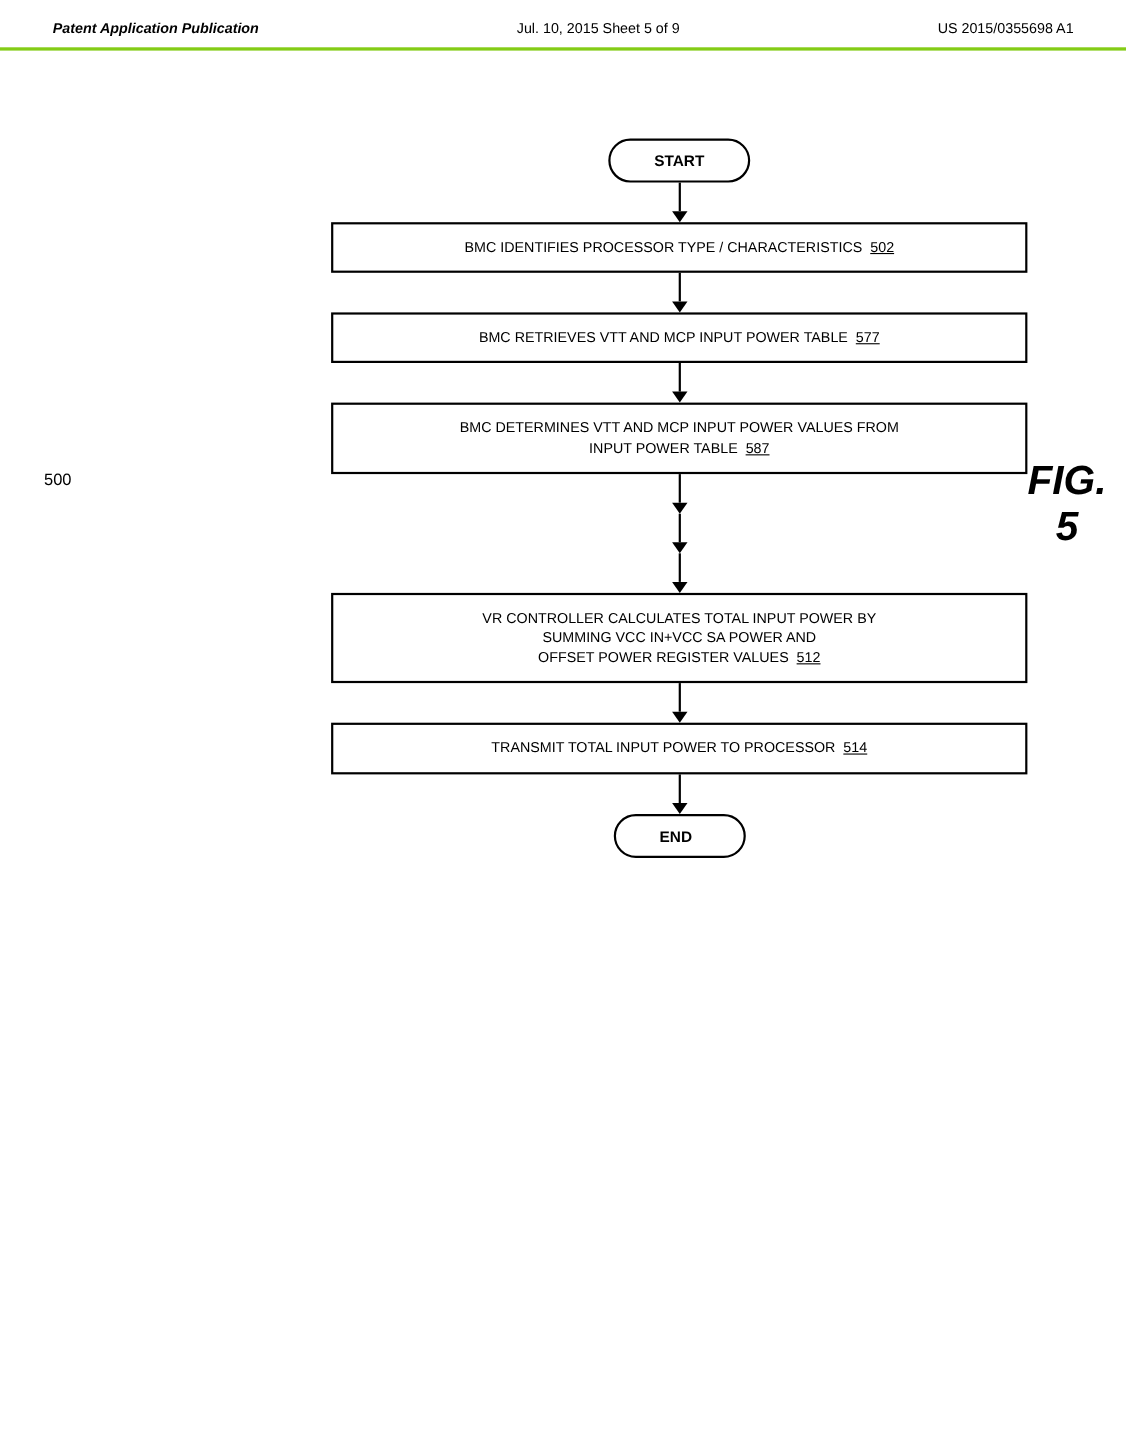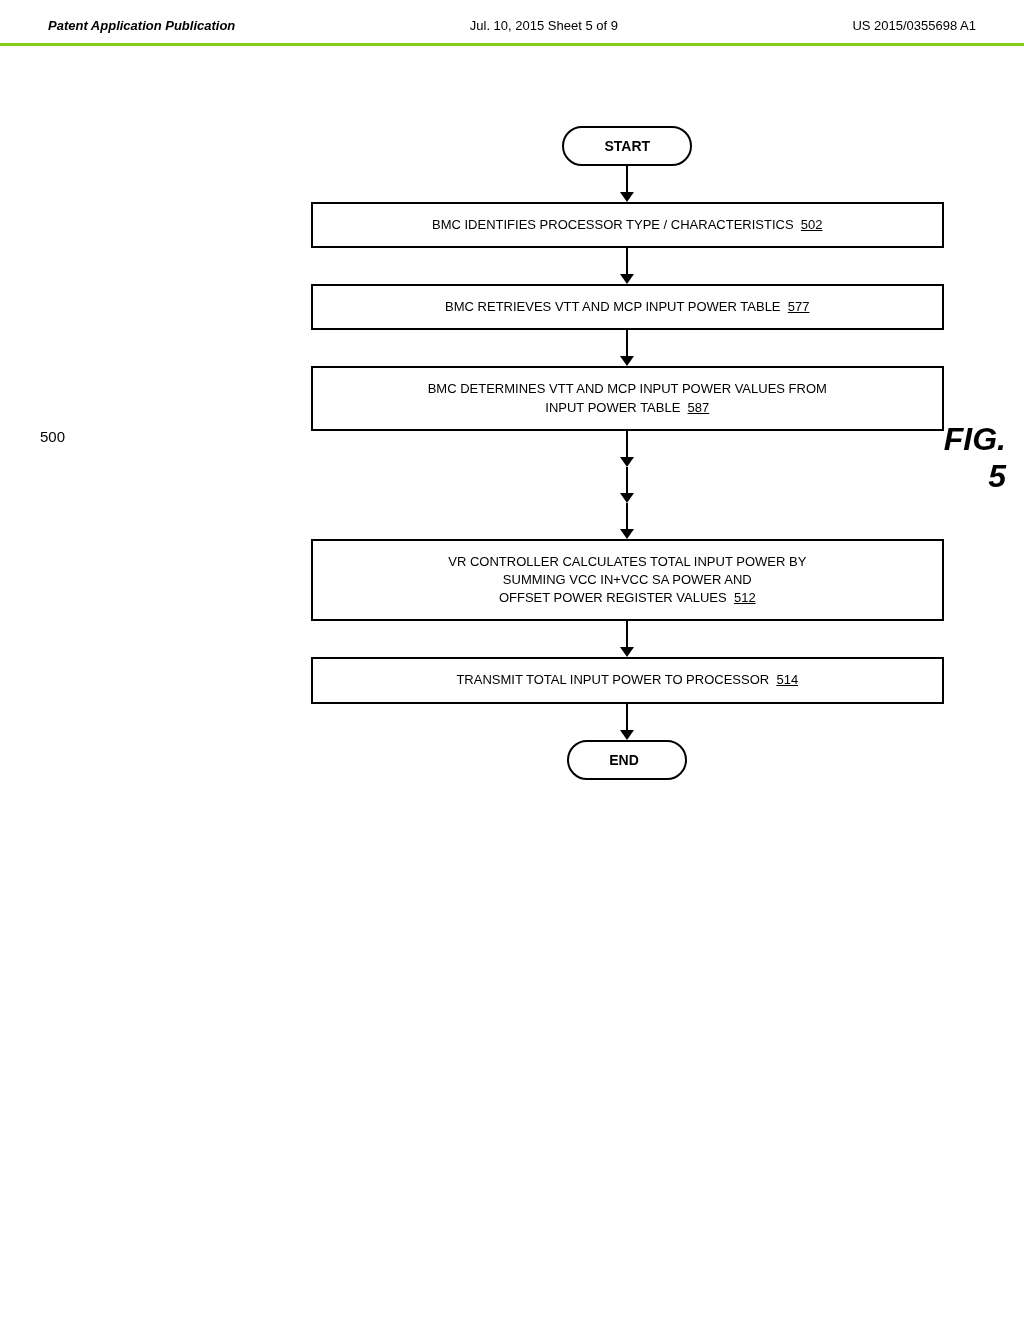--- a/index.html
+++ b/index.html
@@ -96,25 +96,25 @@
       border-top: 10px solid #000;
     }
 
     
     .step-num {
       text-decoration: underline;
     }
 
     
     .fig-caption {
-      font-size: 32px;
+      font-size: 37px;
       font-style: italic;
       font-weight: bold;
       margin-top: 60px;
-      text-align: right;
+      text-align: center;
     }
   </style>
 </head>
 <body>
 
 <div class="header">
   <span class="header-left">Patent Application Publication</span>
   <span class="header-center">Jul. 10, 2015   Sheet 5 of 9</span>
   <span class="header-right">US 2015/0355698 A1</span>
 </div>

